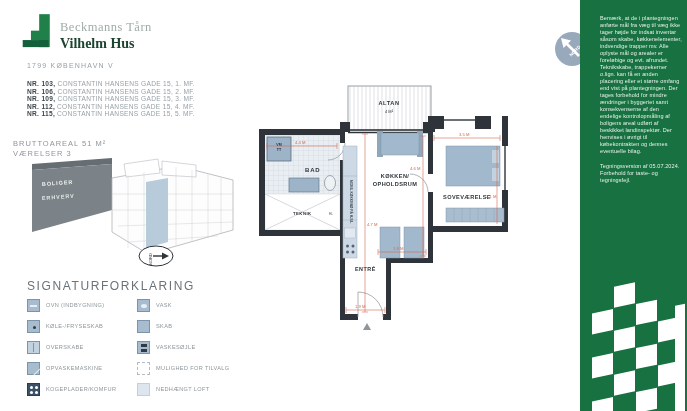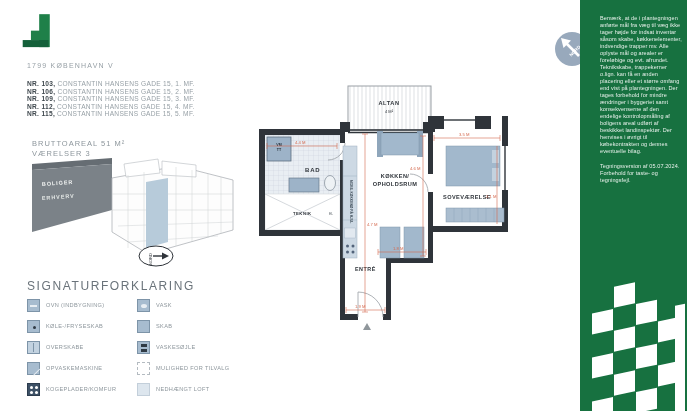--- a/index.html
+++ b/index.html
@@ -41,32 +41,34 @@
 </style>
 </head>
 <body>
 
 <svg class="abs" style="left:18px;top:13px" width="40" height="40" viewBox="0 0 26 34">
   <rect x="14" y="1" width="9" height="28" fill="#1f8049"></rect>
   <rect x="7" y="15" width="8" height="8" fill="#1f8049"></rect>
   <rect x="0" y="23" width="22" height="6" fill="#14603a"></rect>
 </svg>
 <div class="abs" style="left:60px;top:20px">
+  <div class="brand-project">Beckmanns Tårn</div>
+  <div class="brand-building">Vilhelm Hus</div>
 </div>
 <div class="abs postal" style="left:27px;top:62px">1799 KØBENHAVN V</div>
 
 <ul class="abs units" style="left:27px;top:80px">
   <li><b>NR. 103,</b><span>CONSTANTIN HANSENS GADE 15, 1. MF.</span></li>
   <li><b>NR. 106,</b><span>CONSTANTIN HANSENS GADE 15, 2. MF.</span></li>
   <li><b>NR. 109,</b><span>CONSTANTIN HANSENS GADE 15, 3. MF.</span></li>
   <li><b>NR. 112,</b><span>CONSTANTIN HANSENS GADE 15, 4. MF.</span></li>
   <li><b>NR. 115,</b><span>CONSTANTIN HANSENS GADE 15, 5. MF.</span></li>
 </ul>
 
-<div class="abs facts" style="left:32px;top:139px">
+<div class="abs facts" style="left:13px;top:139px">
   <div>BRUTTOAREAL 51 M²</div>
   <div>VÆRELSER 3</div>
 </div>
 
 <svg class="abs" style="left:28px;top:158px" width="215" height="112" viewBox="0 0 215 112">
   <polygon points="4,6 84,0 84,6 4,12" fill="#666d73"></polygon>
   <polygon points="4,12 84,6 84,52 4,74" fill="#7b8288"></polygon>
   <polygon points="84,20 150,8 205,22 205,72 120,96 84,74" fill="#fdfdfd" stroke="#aeb3b8" stroke-width="0.8"></polygon>
   <polygon points="96,6 130,1 132,15 98,19" fill="#fff" stroke="#b5babf" stroke-width="0.6"></polygon>
   <polygon points="134,3 168,7 168,19 134,17" fill="#fff" stroke="#b5babf" stroke-width="0.6"></polygon>

